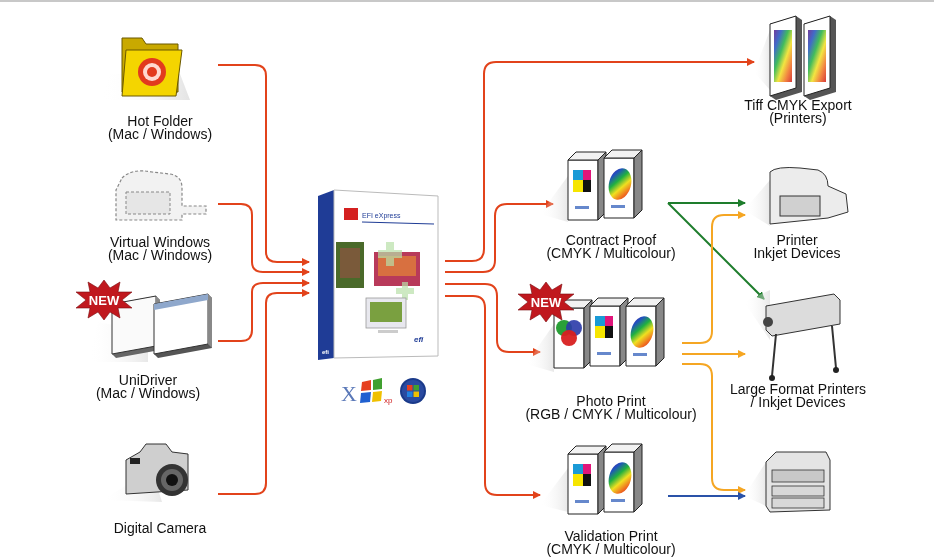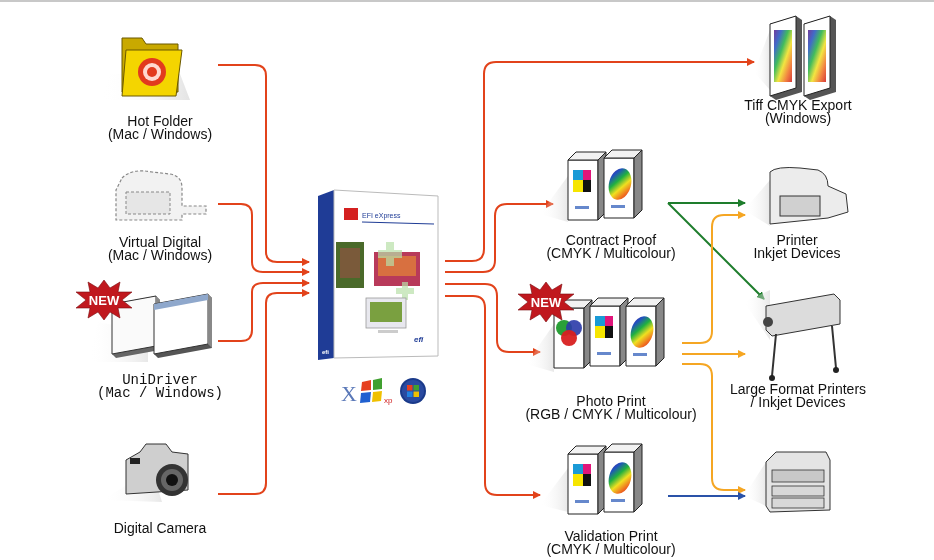--- a/index.html
+++ b/index.html
@@ -217,24 +217,24 @@
     <rect x="772" y="486" width="52" height="10" fill="#d8d8d8" stroke="#333" stroke-width="0.8"></rect>
     <rect x="772" y="498" width="52" height="10" fill="#d8d8d8" stroke="#333" stroke-width="0.8"></rect>
   </g>
 </svg>
 
 <div class="lbl" style="left:160px;top:115px;">
   <span>Hot Folder</span>
   <span>(Mac / Windows)</span>
 </div>
 <div class="lbl" style="left:160px;top:236px;">
-  <span>Virtual Digital</span>
+  <span>Virtual Windows</span>
   <span>(Mac / Windows)</span>
 </div>
-<div class="lbl" style="left:160px;top:374px;font-family:Liberation Mono, monospace;">
+<div class="lbl" style="left:148px;top:374px;">
   <span>UniDriver</span>
   <span>(Mac / Windows)</span>
 </div>
 <div class="lbl" style="left:160px;top:522px;">
   <span>Digital Camera</span>
 </div>
 
 <div class="lbl" style="left:611px;top:234px;">
   <span>Contract Proof</span>
   <span>(CMYK / Multicolour)</span>
@@ -243,21 +243,21 @@
   <span>Photo Print</span>
   <span>(RGB / CMYK / Multicolour)</span>
 </div>
 <div class="lbl" style="left:611px;top:530px;">
   <span>Validation Print</span>
   <span>(CMYK / Multicolour)</span>
 </div>
 
 <div class="lbl" style="left:798px;top:99px;">
   <span>Tiff CMYK Export</span>
-  <span>(Windows)</span>
+  <span>(Printers)</span>
 </div>
 <div class="lbl" style="left:797px;top:234px;">
   <span>Printer</span>
   <span>Inkjet Devices</span>
 </div>
 <div class="lbl" style="left:798px;top:383px;">
   <span>Large Format Printers</span>
   <span>/ Inkjet Devices</span>
 </div>
 <div class="lbl" style="left:797px;top:564px;">

